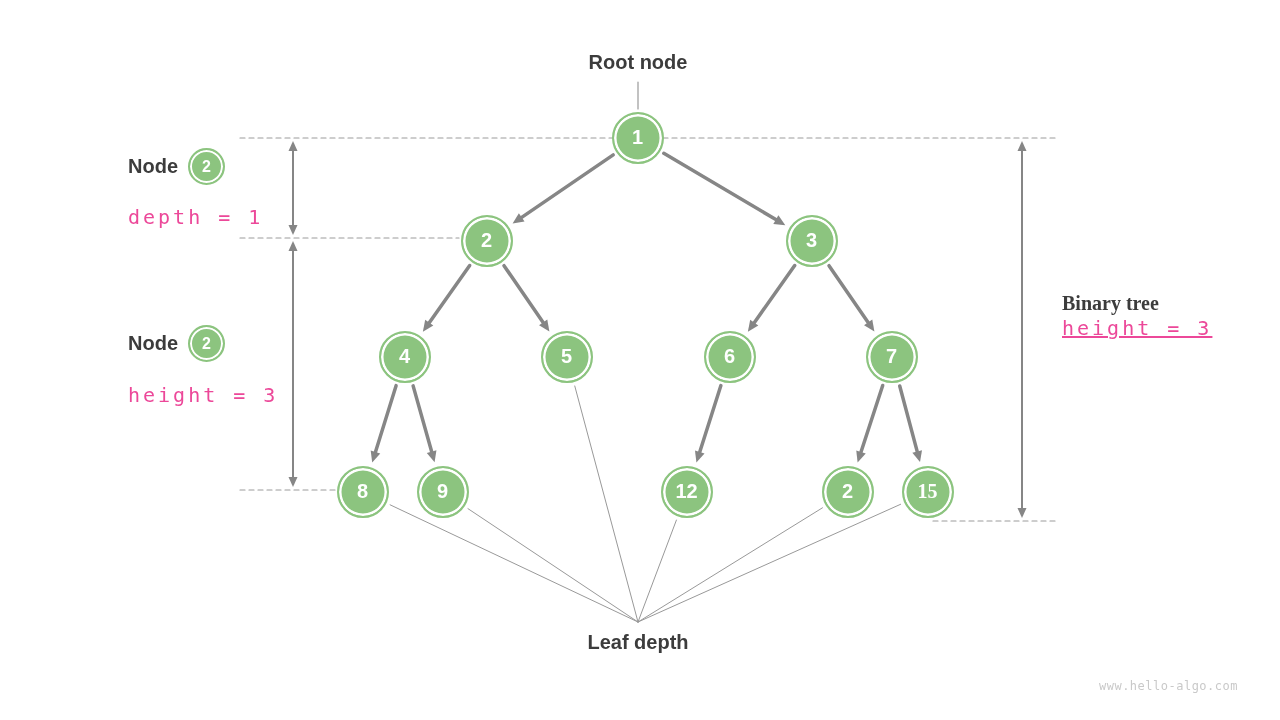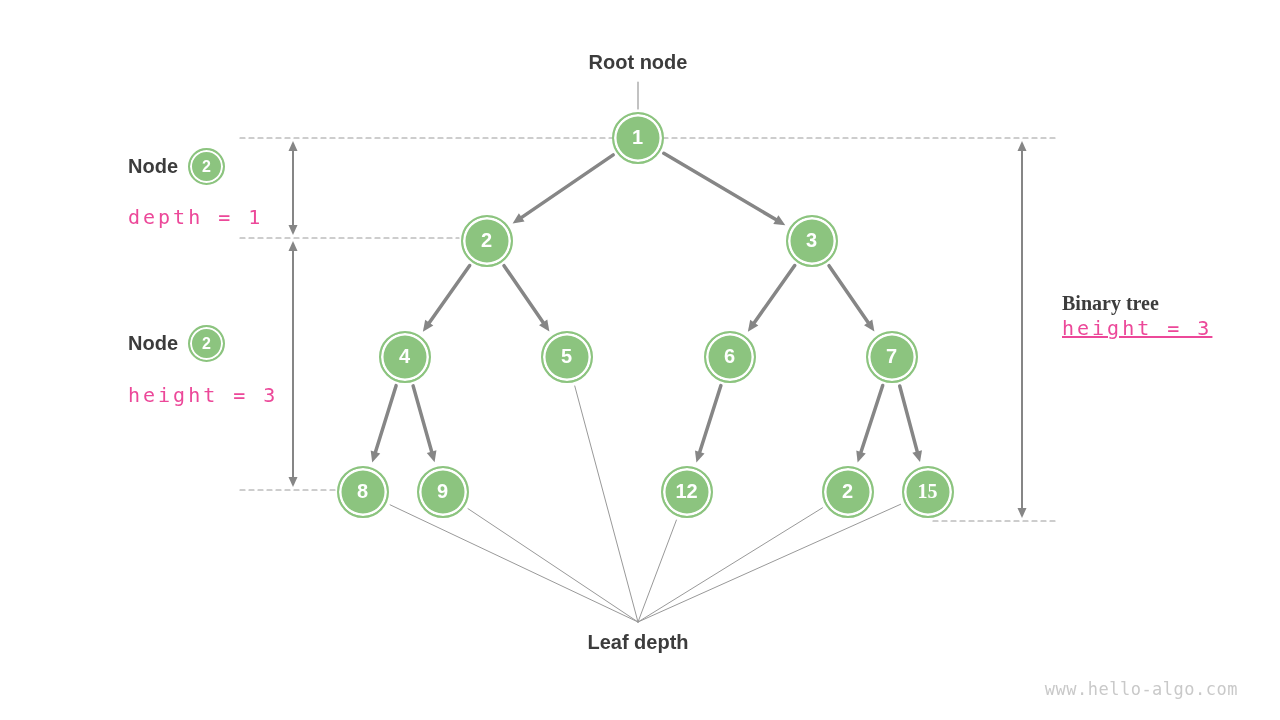--- a/index.html
+++ b/index.html
@@ -33,21 +33,21 @@
   .badge{
     width:33px;height:33px;border-radius:50%;
     background:var(--green);border:2px solid var(--green);
     box-shadow:inset 0 0 0 2px #ffffff;
     color:#fff;font-weight:bold;font-size:16px;
     display:flex;align-items:center;justify-content:center;
     box-sizing:content-box;
   }
   .watermark{
     position:absolute;right:42px;top:679px;
-    font-family:"DejaVu Sans Mono",monospace;font-size:17px;
+    font-family:"DejaVu Sans Mono",monospace;font-size:12px;
     letter-spacing:0.5px;color:var(--wm);margin-left:20px;
   }
 </style>
 </head>
 <body>
 
 <div class="canvas">
 
   <svg id="svg-layer" width="1280" height="720">
       <line x1="240" y1="138" x2="1055" y2="138" stroke="#9b9b9b" stroke-width="1.2" stroke-dasharray="5,4" stroke-linecap="round"></line>

